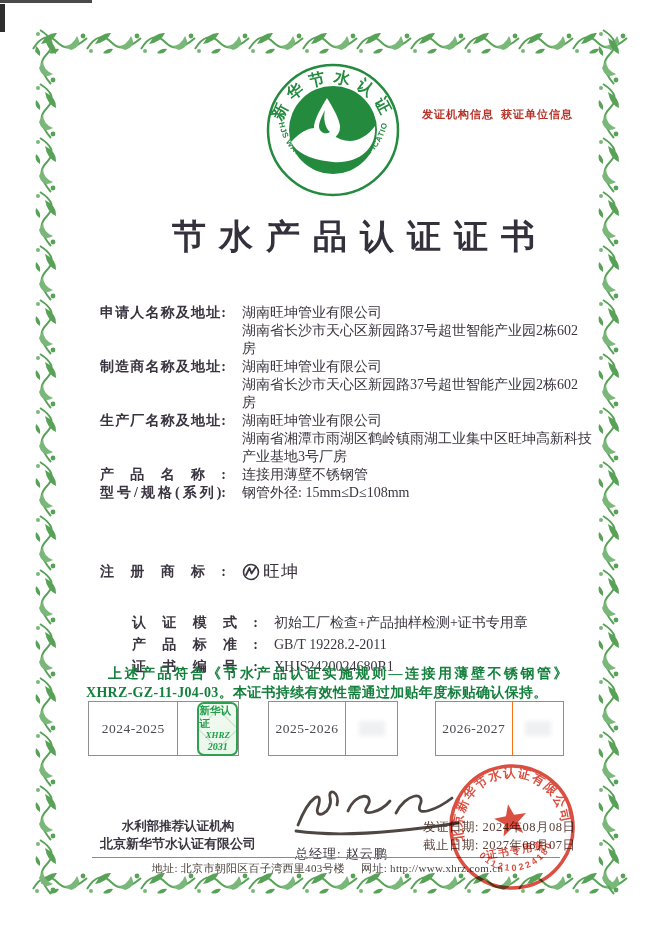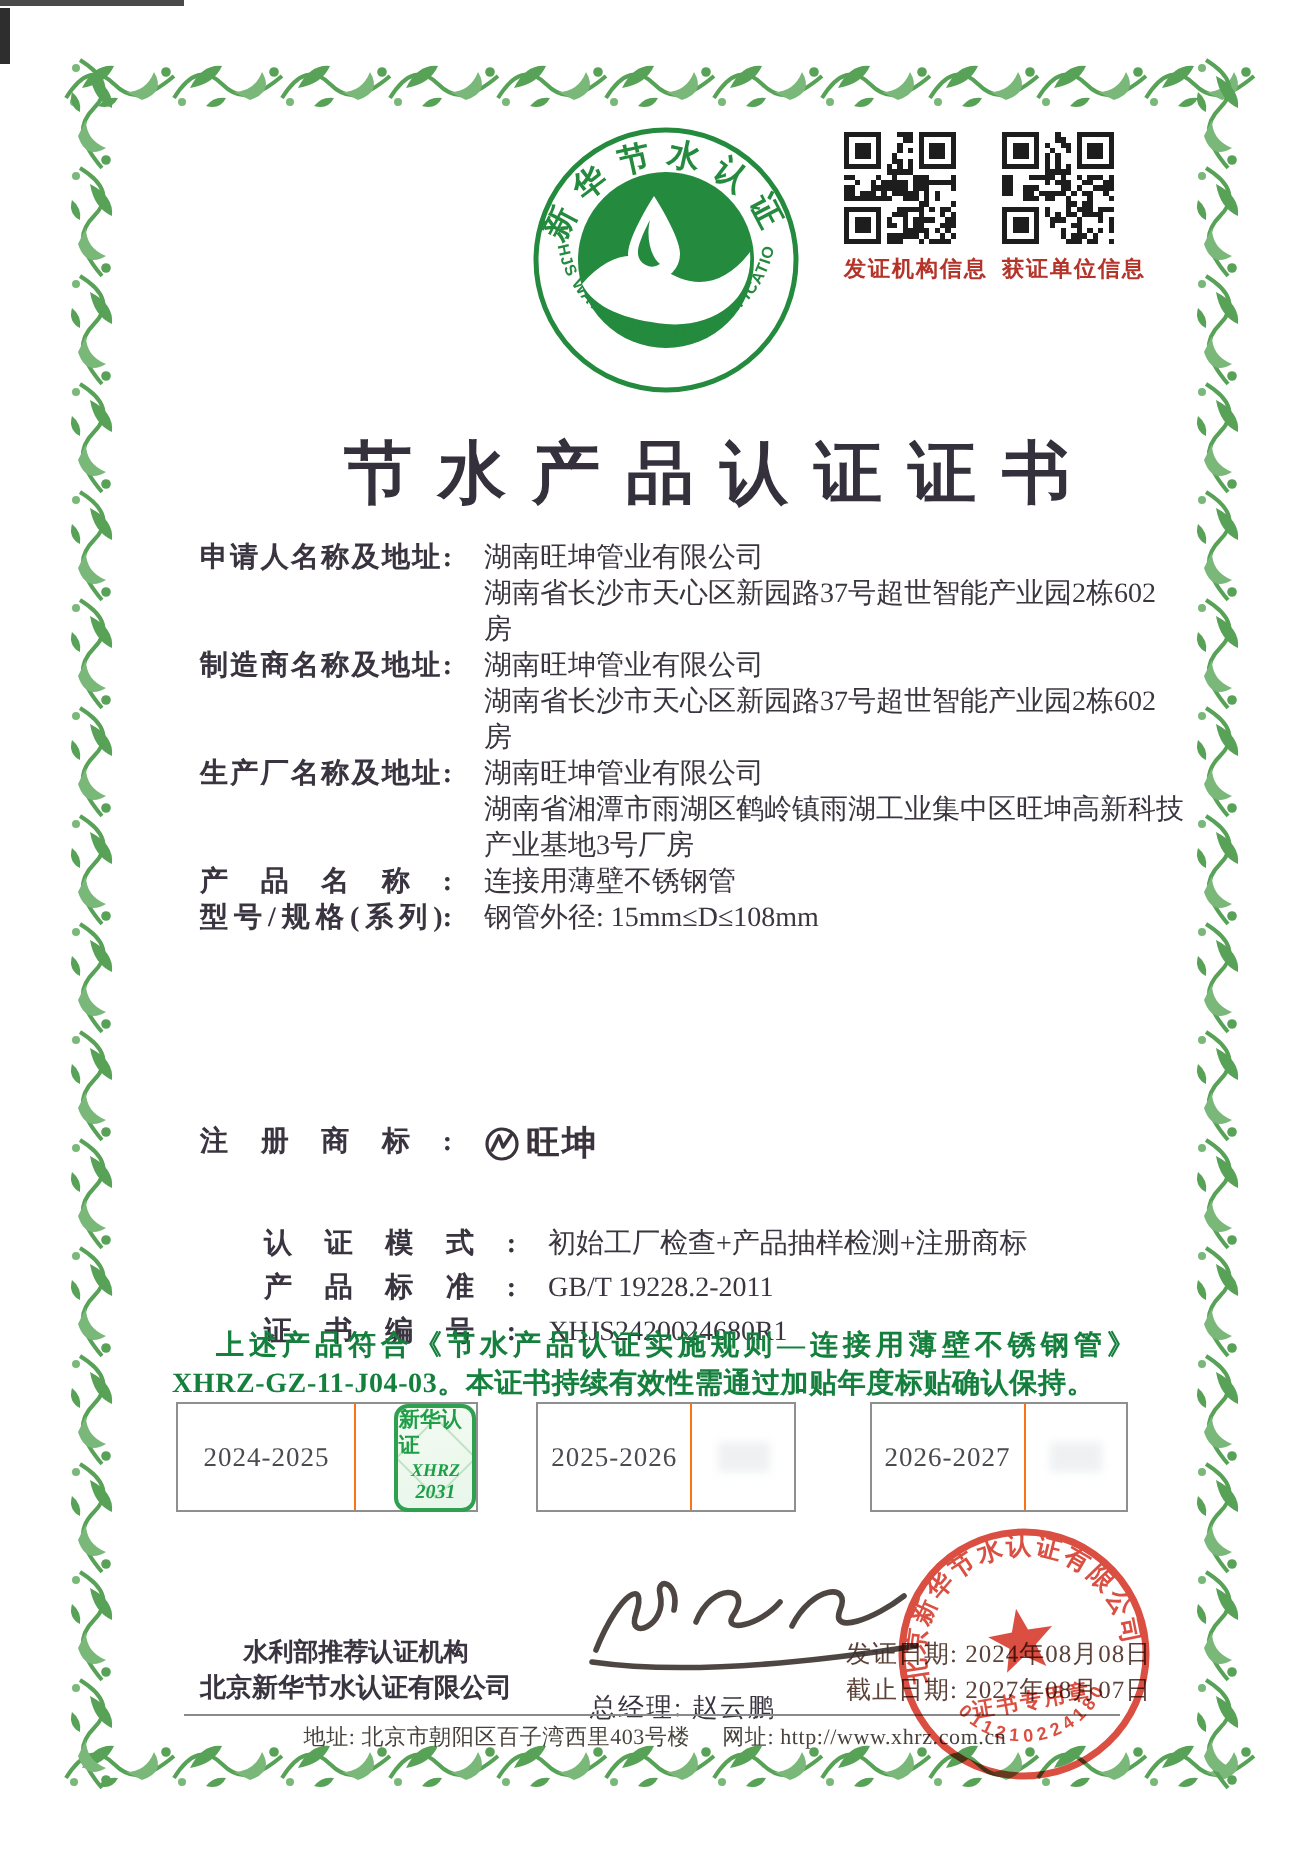--- a/index.html
+++ b/index.html
@@ -7,35 +7,35 @@
         font-family:"Liberation Serif","DejaVu Serif",serif;color:#3b3540;}
   
   .artifact-top{position:absolute;left:0;top:0;width:92px;height:3px;background:#4a4a4a;}
   .artifact-corner{position:absolute;left:0;top:4px;width:5px;height:28px;background:#2e2e2e;}
   
   .border-frame{position:absolute;left:0;top:0;z-index:0;}
   
   .logo{position:absolute;left:265px;top:62px;z-index:1;}
   
   .qr-area{position:absolute;left:422px;top:66px;z-index:1;display:flex;gap:17px;}
-  .qr-item{width:62px;display:flex;flex-direction:column;align-items:flex-start;}
+  .qr-item{width:62px;display:flex;align-items:flex-end;}
   .qr-svg{width:56px;height:56px;shape-rendering:crispEdges;}
   .qr-label{margin-top:5px;font-size:11px;font-weight:bold;color:#b5342a;letter-spacing:1px;white-space:nowrap;}
   
   .title{position:absolute;left:0;top:214px;width:100%;margin:0;text-align:center;z-index:1;
          font-family:"Liberation Sans","DejaVu Sans",sans-serif;
          font-size:34px;font-weight:900;color:#34313d;letter-spacing:13px;text-indent:13px;padding-left:26px;}
   
-  .fields{position:absolute;left:100px;top:271px;width:480px;z-index:1;font-size:14px;line-height:18px;}
+  .fields{position:absolute;left:100px;top:304px;width:480px;z-index:1;font-size:14px;line-height:18px;}
   .frow{display:flex;align-items:flex-start;}
   .flabel{width:126px;flex:0 0 126px;text-align:justify;text-align-last:justify;font-weight:600;color:#3a3440;}
   .fvalue{margin-left:16px;width:338px;white-space:nowrap;}
   .trademark-row{position:absolute;left:100px;top:562px;width:480px;z-index:1;font-size:14px;line-height:20px;}
   .brand{display:flex;align-items:center;gap:3px;}
-  .brand-name{font-family:"Liberation Sans","DejaVu Sans",sans-serif;font-weight:700;font-size:17px;color:#3a333d;letter-spacing:1px;}
+  .brand-name{font-family:"Liberation Sans","DejaVu Sans",sans-serif;font-weight:400;font-size:17px;color:#3a333d;letter-spacing:1px;}
   .certrows{position:absolute;left:100px;top:612px;width:480px;z-index:1;font-size:14px;line-height:22px;margin-left:32px;}
   
   .statement{position:absolute;left:86px;top:664px;width:498px;z-index:1;font-size:14px;line-height:19px;color:#15803d;font-weight:bold;}
   .statement .l1{padding-left:22px;letter-spacing:2.5px;white-space:nowrap;}
   .statement .l2{letter-spacing:0.3px;white-space:nowrap;}
   
   .year-row{position:absolute;left:88px;top:701px;width:476px;height:53px;z-index:1;}
   .ybox{position:absolute;top:0;height:53px;border:1px solid #8f8f8f;display:flex;background:#fff;}
   .ybox .ycell{width:60%;display:flex;align-items:center;justify-content:center;
                font-size:13.5px;color:#4a4a50;letter-spacing:0.5px;border-right:1px solid #f97316;}
@@ -687,21 +687,21 @@
         <circle cx="9" cy="9" r="7.5" fill="none" stroke="#3a333d" stroke-width="1.6"></circle>
         <path d="M4,12 L7.5,5 L9.5,10.5 L13.5,4.5" fill="none" stroke="#3a333d" stroke-width="1.8" stroke-linecap="round" stroke-linejoin="round"></path>
       </svg>
       <span class="brand-name">旺坤</span>
     </div>
   </div>
 
   <div class="certrows">
     <div class="frow">
       <div class="flabel">认证模式:</div>
-      <div class="fvalue">初始工厂检查+产品抽样检测+注册商标</div>
+      <div class="fvalue">初始工厂检查+产品抽样检测+证书专用章</div>
     </div>
     <div class="frow">
       <div class="flabel">产品标准:</div>
       <div class="fvalue">GB/T 19228.2-2011</div>
     </div>
     <div class="frow">
       <div class="flabel">证书编号:</div>
       <div class="fvalue">XHJS2420024680R1</div>
     </div>
   </div>

